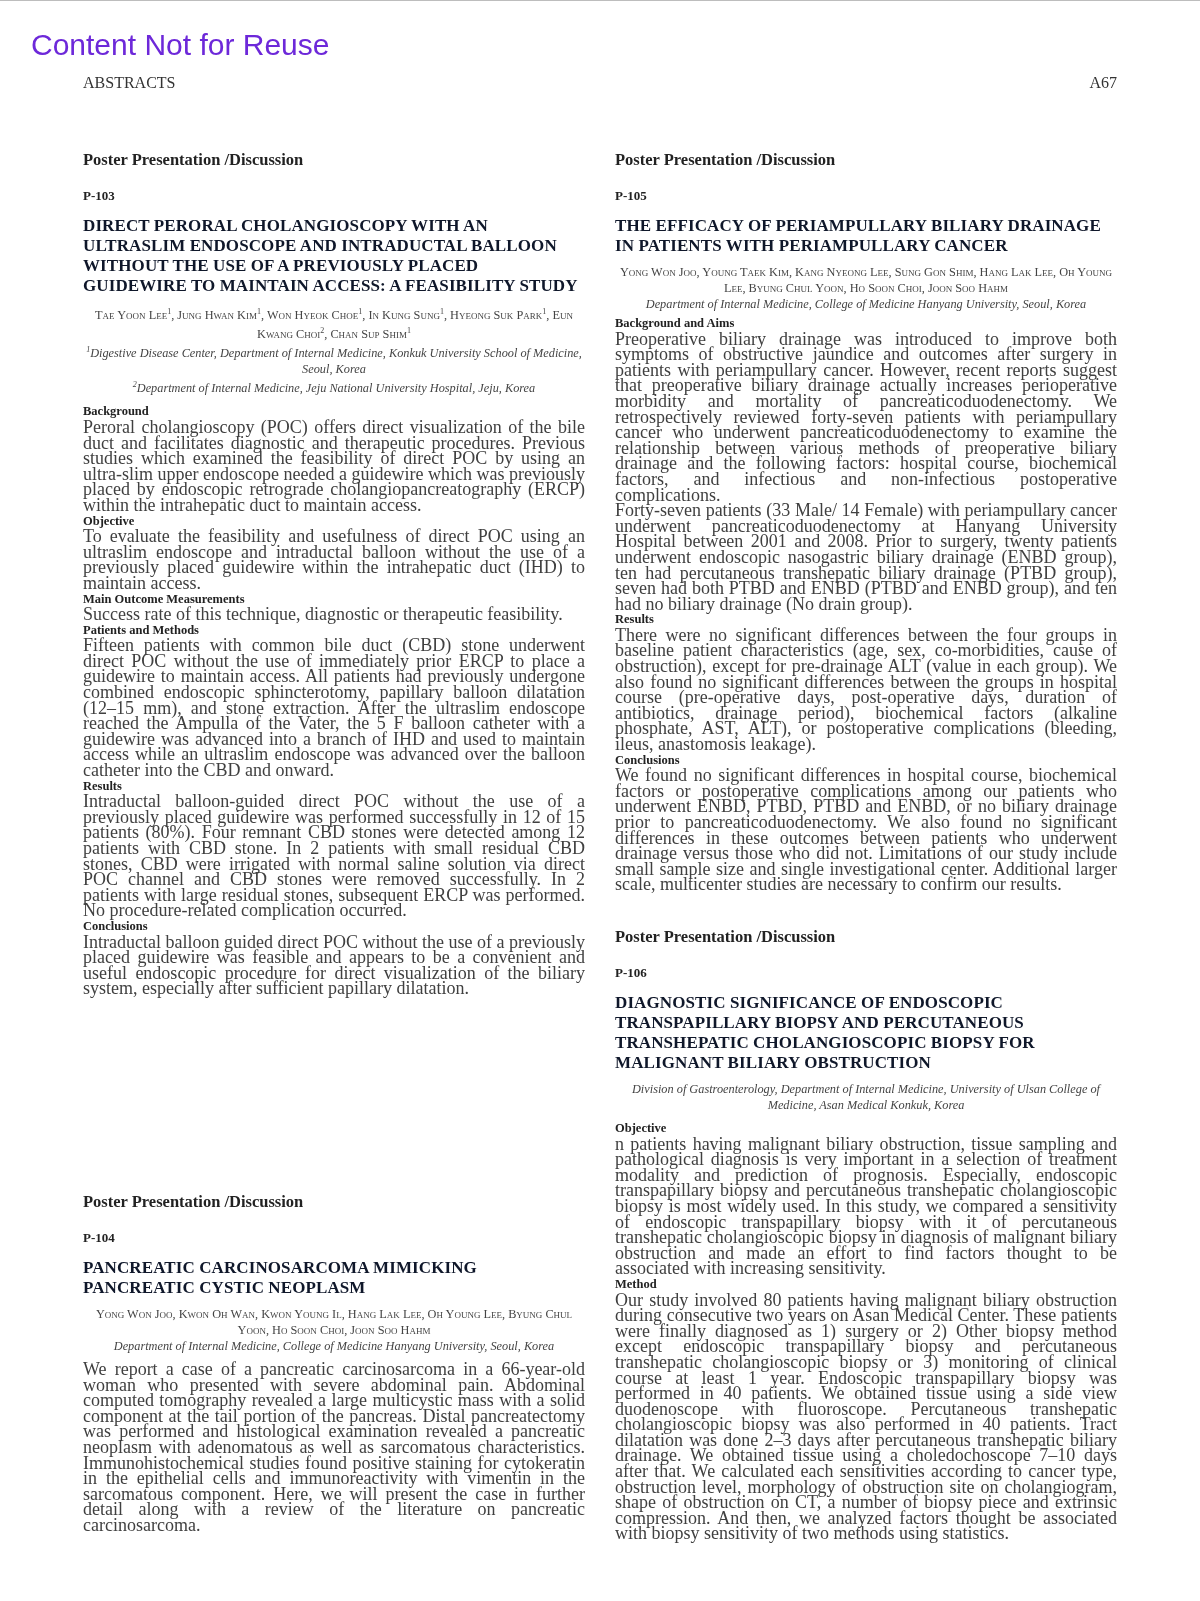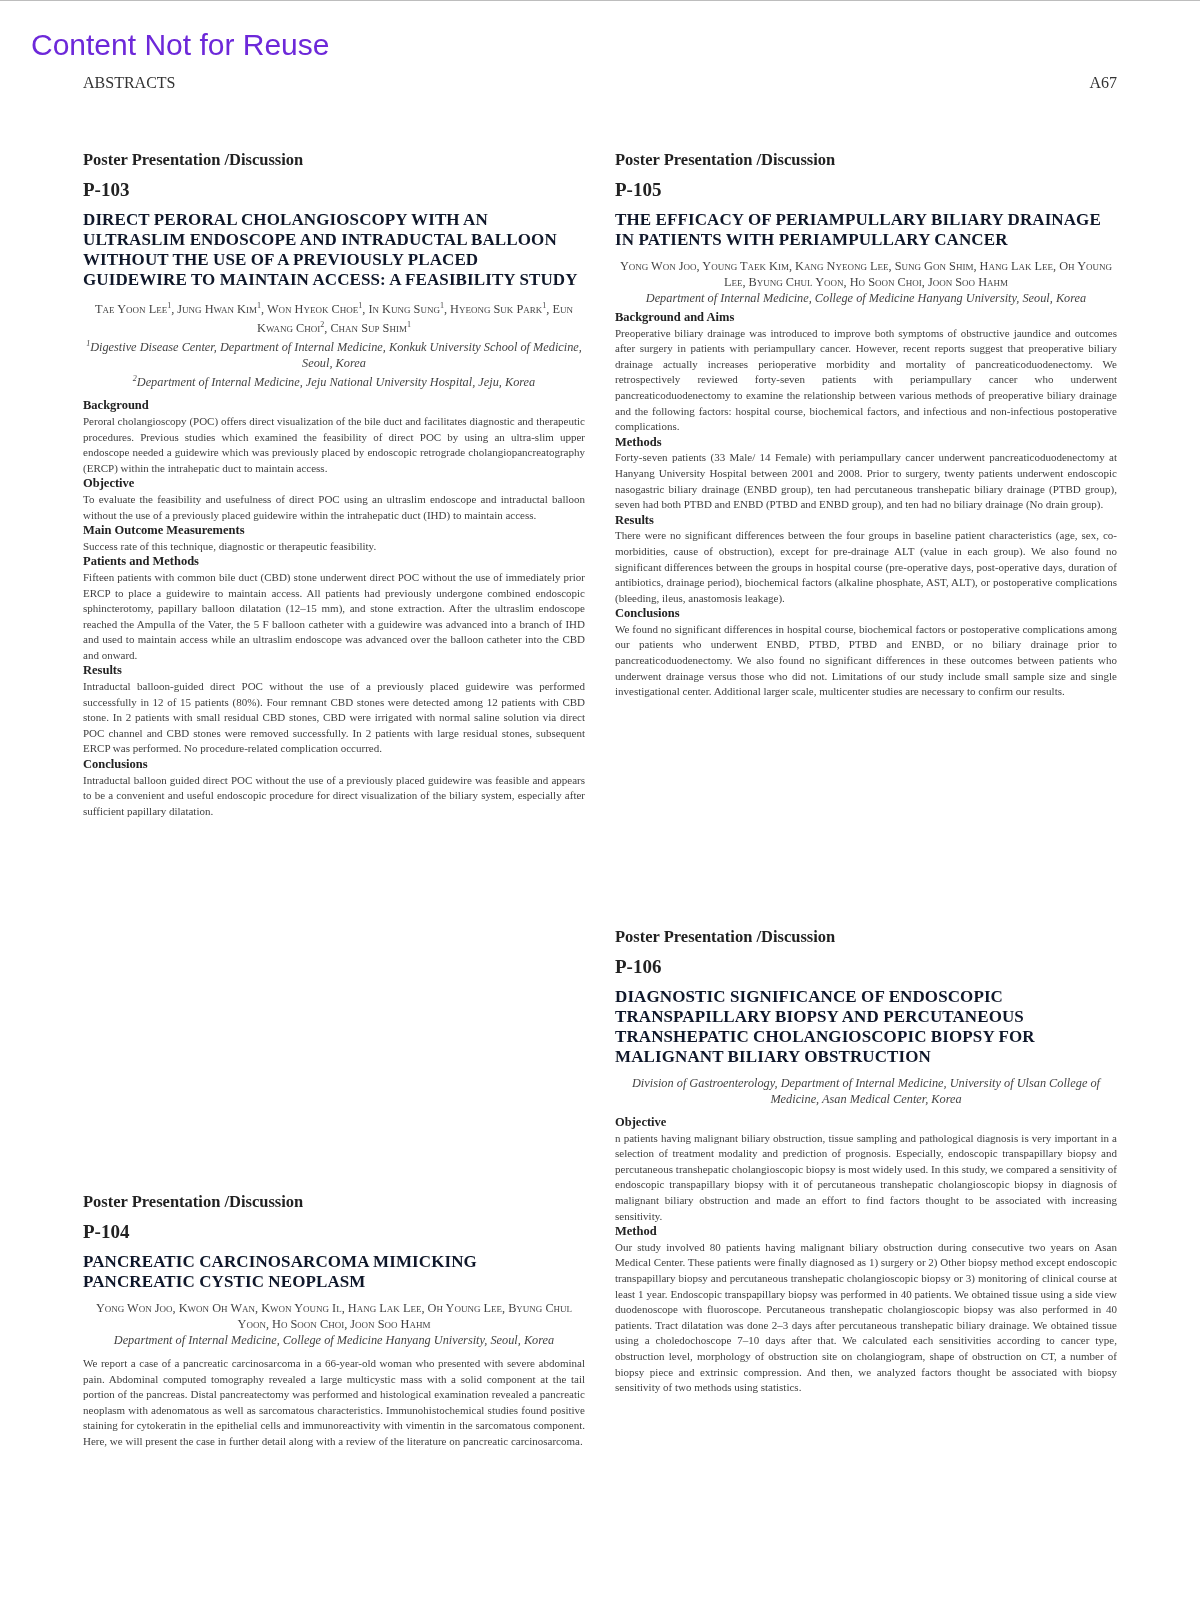--- a/index.html
+++ b/index.html
@@ -14,27 +14,27 @@
       font-size: 30px; color: #6d28d9; letter-spacing: 0px;
     }
     .running-head {
       position: absolute; left: 83px; top: 74px; font-size: 16px; color: #333;
     }
     .page-num {
       position: absolute; right: 83px; top: 74px; font-size: 16px; color: #333;
     }
     .abstract { position: absolute; width: 502px; }
     .section-label { font-weight: bold; font-size: 16.5px; color: #222; margin: 0 0 9px 0; line-height: 20px; font-family: Liberation Serif, serif; }
-    .pnum { font-weight: bold; font-size: 19px; color: #222; margin: 10px 0 10px 0; line-height: 20px; }
+    .pnum { font-weight: bold; font-size: 13px; color: #222; margin: 16px 0 10px 0; line-height: 20px; }
     .title { font-weight: bold; font-size: 17px; color: #0f172a; line-height: 20px; margin: 0 0 8px 0; letter-spacing: 0.1px; }
     .authors { font-size: 12.3px; line-height: 16px; font-variant: small-caps; color: #444; text-align: center; }
     .affil { font-size: 12.3px; line-height: 16px; font-style: italic; color: #444; text-align: center; }
     .affil sup, .authors sup { font-size: 8px; }
     .head { font-weight: bold; font-size: 12.5px; line-height: 15.6px; color: #222; }
-    .body-text { font-size: 11px; line-height: 15.6px; text-align: justify; color: #404040; hyphens: auto; }
+    .body-text { font-size: 18px; line-height: 15.6px; text-align: justify; color: #404040; hyphens: auto; }
     .gap { height: 8px; }
   </style>
 </head>
 <body>
 
 <div class="topline"></div>
 <div class="watermark">Content Not for Reuse</div>
 <div class="running-head">ABSTRACTS</div>
 <div class="page-num">A67</div>
 
@@ -80,31 +80,30 @@
 
 <div class="abstract" style="left:615px; top:150px;">
   <div class="section-label">Poster Presentation /Discussion</div>
   <div class="pnum">P-105</div>
   <div class="title">THE EFFICACY OF PERIAMPULLARY BILIARY DRAINAGE IN PATIENTS WITH PERIAMPULLARY CANCER</div>
   <div class="authors">Yong Won Joo, Young Taek Kim, Kang Nyeong Lee, Sung Gon Shim, Hang Lak Lee, Oh Young Lee, Byung Chul Yoon, Ho Soon Choi, Joon Soo Hahm</div>
   <div class="affil">Department of Internal Medicine, College of Medicine Hanyang University, Seoul, Korea</div>
   <div class="gap" style="height:4px"></div>
   <div class="head">Background and Aims</div>
   <div class="body-text">Preoperative biliary drainage was introduced to improve both symptoms of obstructive jaundice and outcomes after surgery in patients with periampullary cancer. However, recent reports suggest that preoperative biliary drainage actually increases perioperative morbidity and mortality of pancreaticoduodenectomy. We retrospectively reviewed forty-seven patients with periampullary cancer who underwent pancreaticoduodenectomy to examine the relationship between various methods of preoperative biliary drainage and the following factors: hospital course, biochemical factors, and infectious and non-infectious postoperative complications.</div>
-  <div class="head">Methods</div>
   <div class="body-text">Forty-seven patients (33 Male/ 14 Female) with periampullary cancer underwent pancreaticoduodenectomy at Hanyang University Hospital between 2001 and 2008. Prior to surgery, twenty patients underwent endoscopic nasogastric biliary drainage (ENBD group), ten had percutaneous transhepatic biliary drainage (PTBD group), seven had both PTBD and ENBD (PTBD and ENBD group), and ten had no biliary drainage (No drain group).</div>
   <div class="head">Results</div>
   <div class="body-text">There were no significant differences between the four groups in baseline patient characteristics (age, sex, co-morbidities, cause of obstruction), except for pre-drainage ALT (value in each group). We also found no significant differences between the groups in hospital course (pre-operative days, post-operative days, duration of antibiotics, drainage period), biochemical factors (alkaline phosphate, AST, ALT), or postoperative complications (bleeding, ileus, anastomosis leakage).</div>
   <div class="head">Conclusions</div>
   <div class="body-text">We found no significant differences in hospital course, biochemical factors or postoperative complications among our patients who underwent ENBD, PTBD, PTBD and ENBD, or no biliary drainage prior to pancreaticoduodenectomy. We also found no significant differences in these outcomes between patients who underwent drainage versus those who did not. Limitations of our study include small sample size and single investigational center. Additional larger scale, multicenter studies are necessary to confirm our results.</div>
 </div>
 
 <div class="abstract" style="left:615px; top:927px;">
   <div class="section-label">Poster Presentation /Discussion</div>
   <div class="pnum">P-106</div>
   <div class="title">DIAGNOSTIC SIGNIFICANCE OF ENDOSCOPIC TRANSPAPILLARY BIOPSY AND PERCUTANEOUS TRANSHEPATIC CHOLANGIOSCOPIC BIOPSY FOR MALIGNANT BILIARY OBSTRUCTION</div>
-  <div class="affil">Division of Gastroenterology, Department of Internal Medicine, University of Ulsan College of Medicine, Asan Medical Center, Korea</div>
+  <div class="affil">Division of Gastroenterology, Department of Internal Medicine, University of Ulsan College of Medicine, Asan Medical Konkuk, Korea</div>
   <div class="gap"></div>
   <div class="head">Objective</div>
   <div class="body-text">n patients having malignant biliary obstruction, tissue sampling and pathological diagnosis is very important in a selection of treatment modality and prediction of prognosis. Especially, endoscopic transpapillary biopsy and percutaneous transhepatic cholangioscopic biopsy is most widely used. In this study, we compared a sensitivity of endoscopic transpapillary biopsy with it of percutaneous transhepatic cholangioscopic biopsy in diagnosis of malignant biliary obstruction and made an effort to find factors thought to be associated with increasing sensitivity.</div>
   <div class="head">Method</div>
   <div class="body-text">Our study involved 80 patients having malignant biliary obstruction during consecutive two years on Asan Medical Center. These patients were finally diagnosed as 1) surgery or 2) Other biopsy method except endoscopic transpapillary biopsy and percutaneous transhepatic cholangioscopic biopsy or 3) monitoring of clinical course at least 1 year. Endoscopic transpapillary biopsy was performed in 40 patients. We obtained tissue using a side view duodenoscope with fluoroscope. Percutaneous transhepatic cholangioscopic biopsy was also performed in 40 patients. Tract dilatation was done 2–3 days after percutaneous transhepatic biliary drainage. We obtained tissue using a choledochoscope 7–10 days after that. We calculated each sensitivities according to cancer type, obstruction level, morphology of obstruction site on cholangiogram, shape of obstruction on CT, a number of biopsy piece and extrinsic compression. And then, we analyzed factors thought be associated with biopsy sensitivity of two methods using statistics.</div>
 </div>
 
 </body></html>

